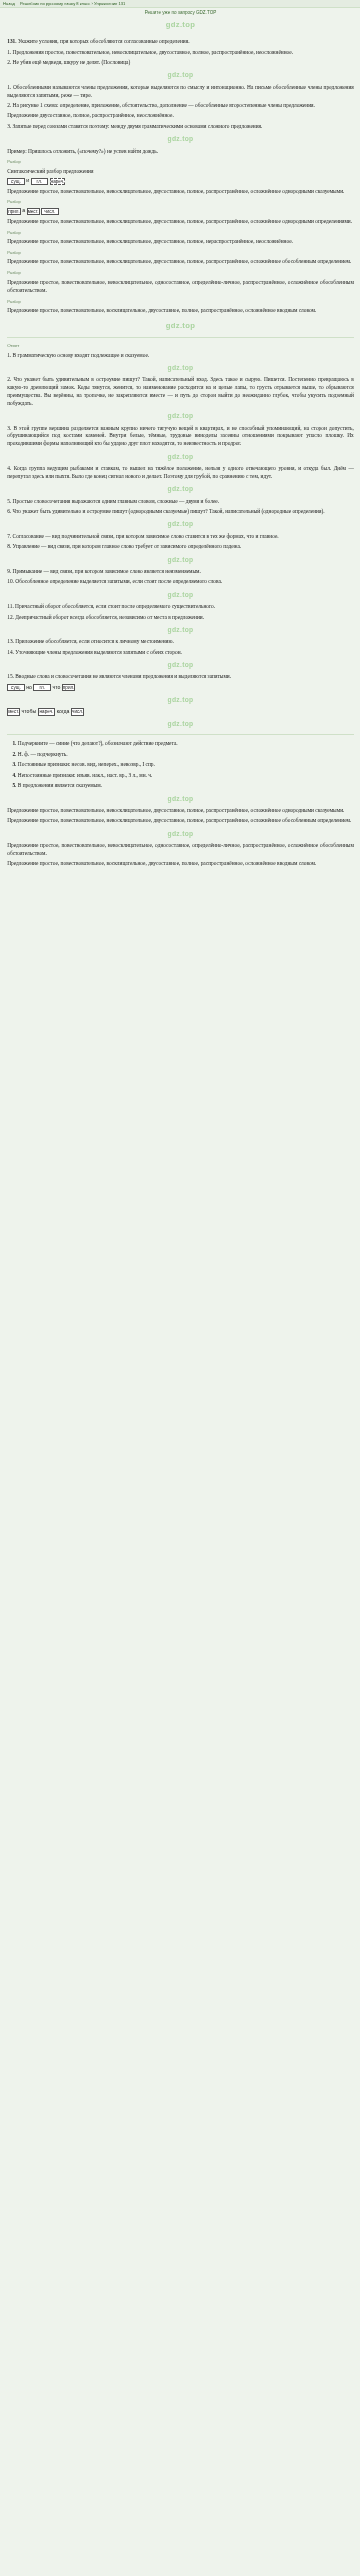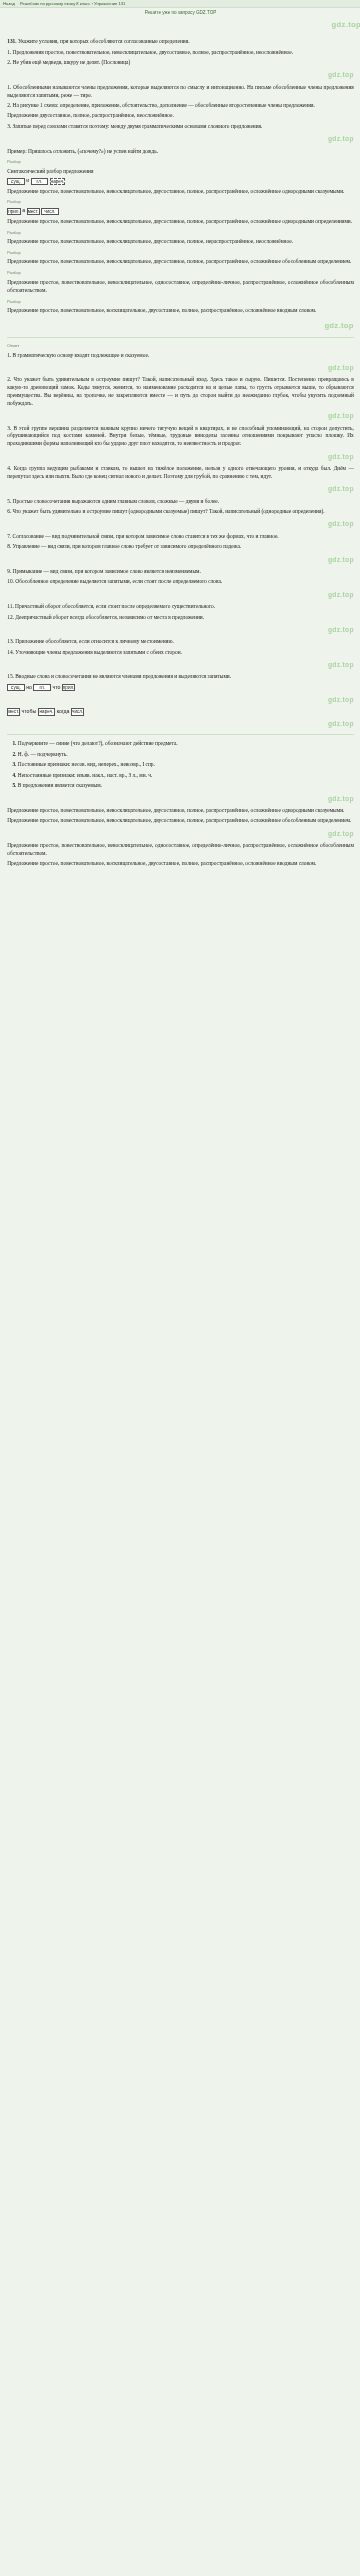--- a/index.html
+++ b/index.html
@@ -34,21 +34,21 @@
   }
   .topbar .bc { margin-right: 5.2px; }
   .site-title {
     text-align: center;
     font-family: "Liberation Sans", sans-serif;
     font-size: 4.6px;
     color: #3d6b33;
     padding: 1.5px 0 0.5px 0;
   }
   .wm {
-    text-align: right;
+    text-align: center;
     font-family: "Liberation Sans", sans-serif;
     font-weight: bold;
     font-size: 7.7px;
     color: #9fcf93;
     letter-spacing: 0.3px;
     margin: 5.2px 0 4.1px 0;
     opacity: 0.85;
   }
   .wm.small { font-size: 6.7px; margin: 3.6px 0; }
   .content {

